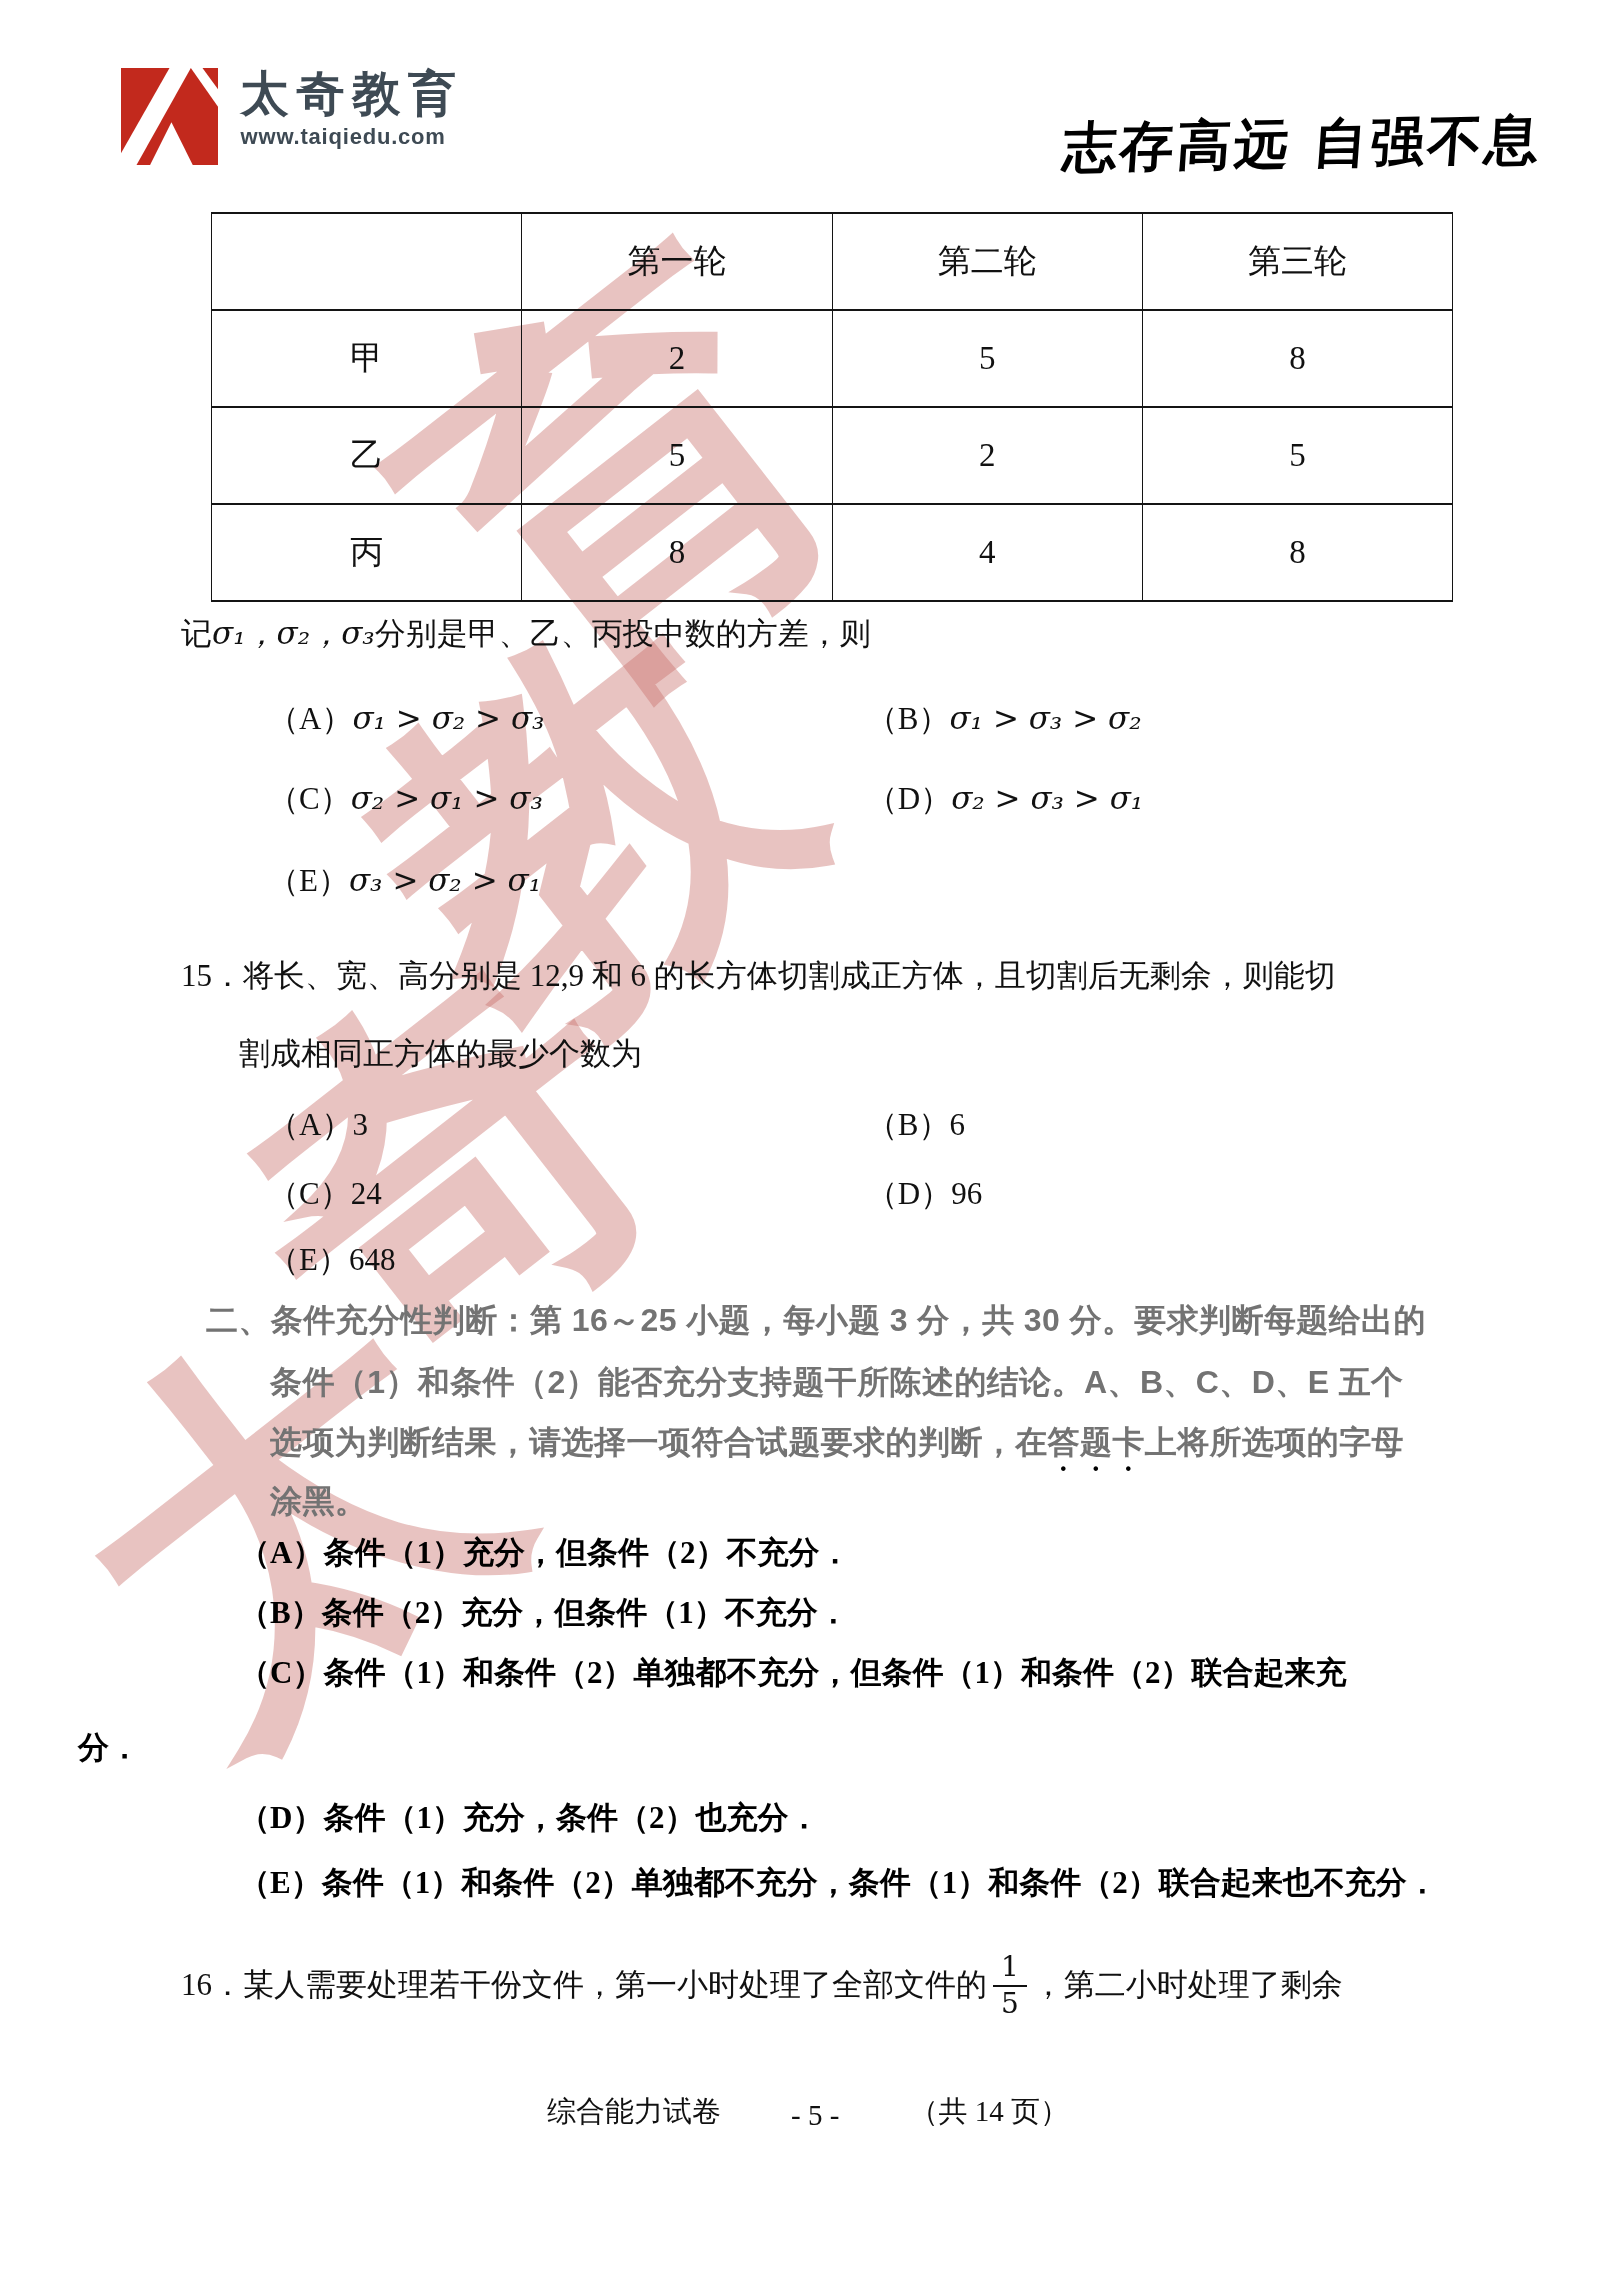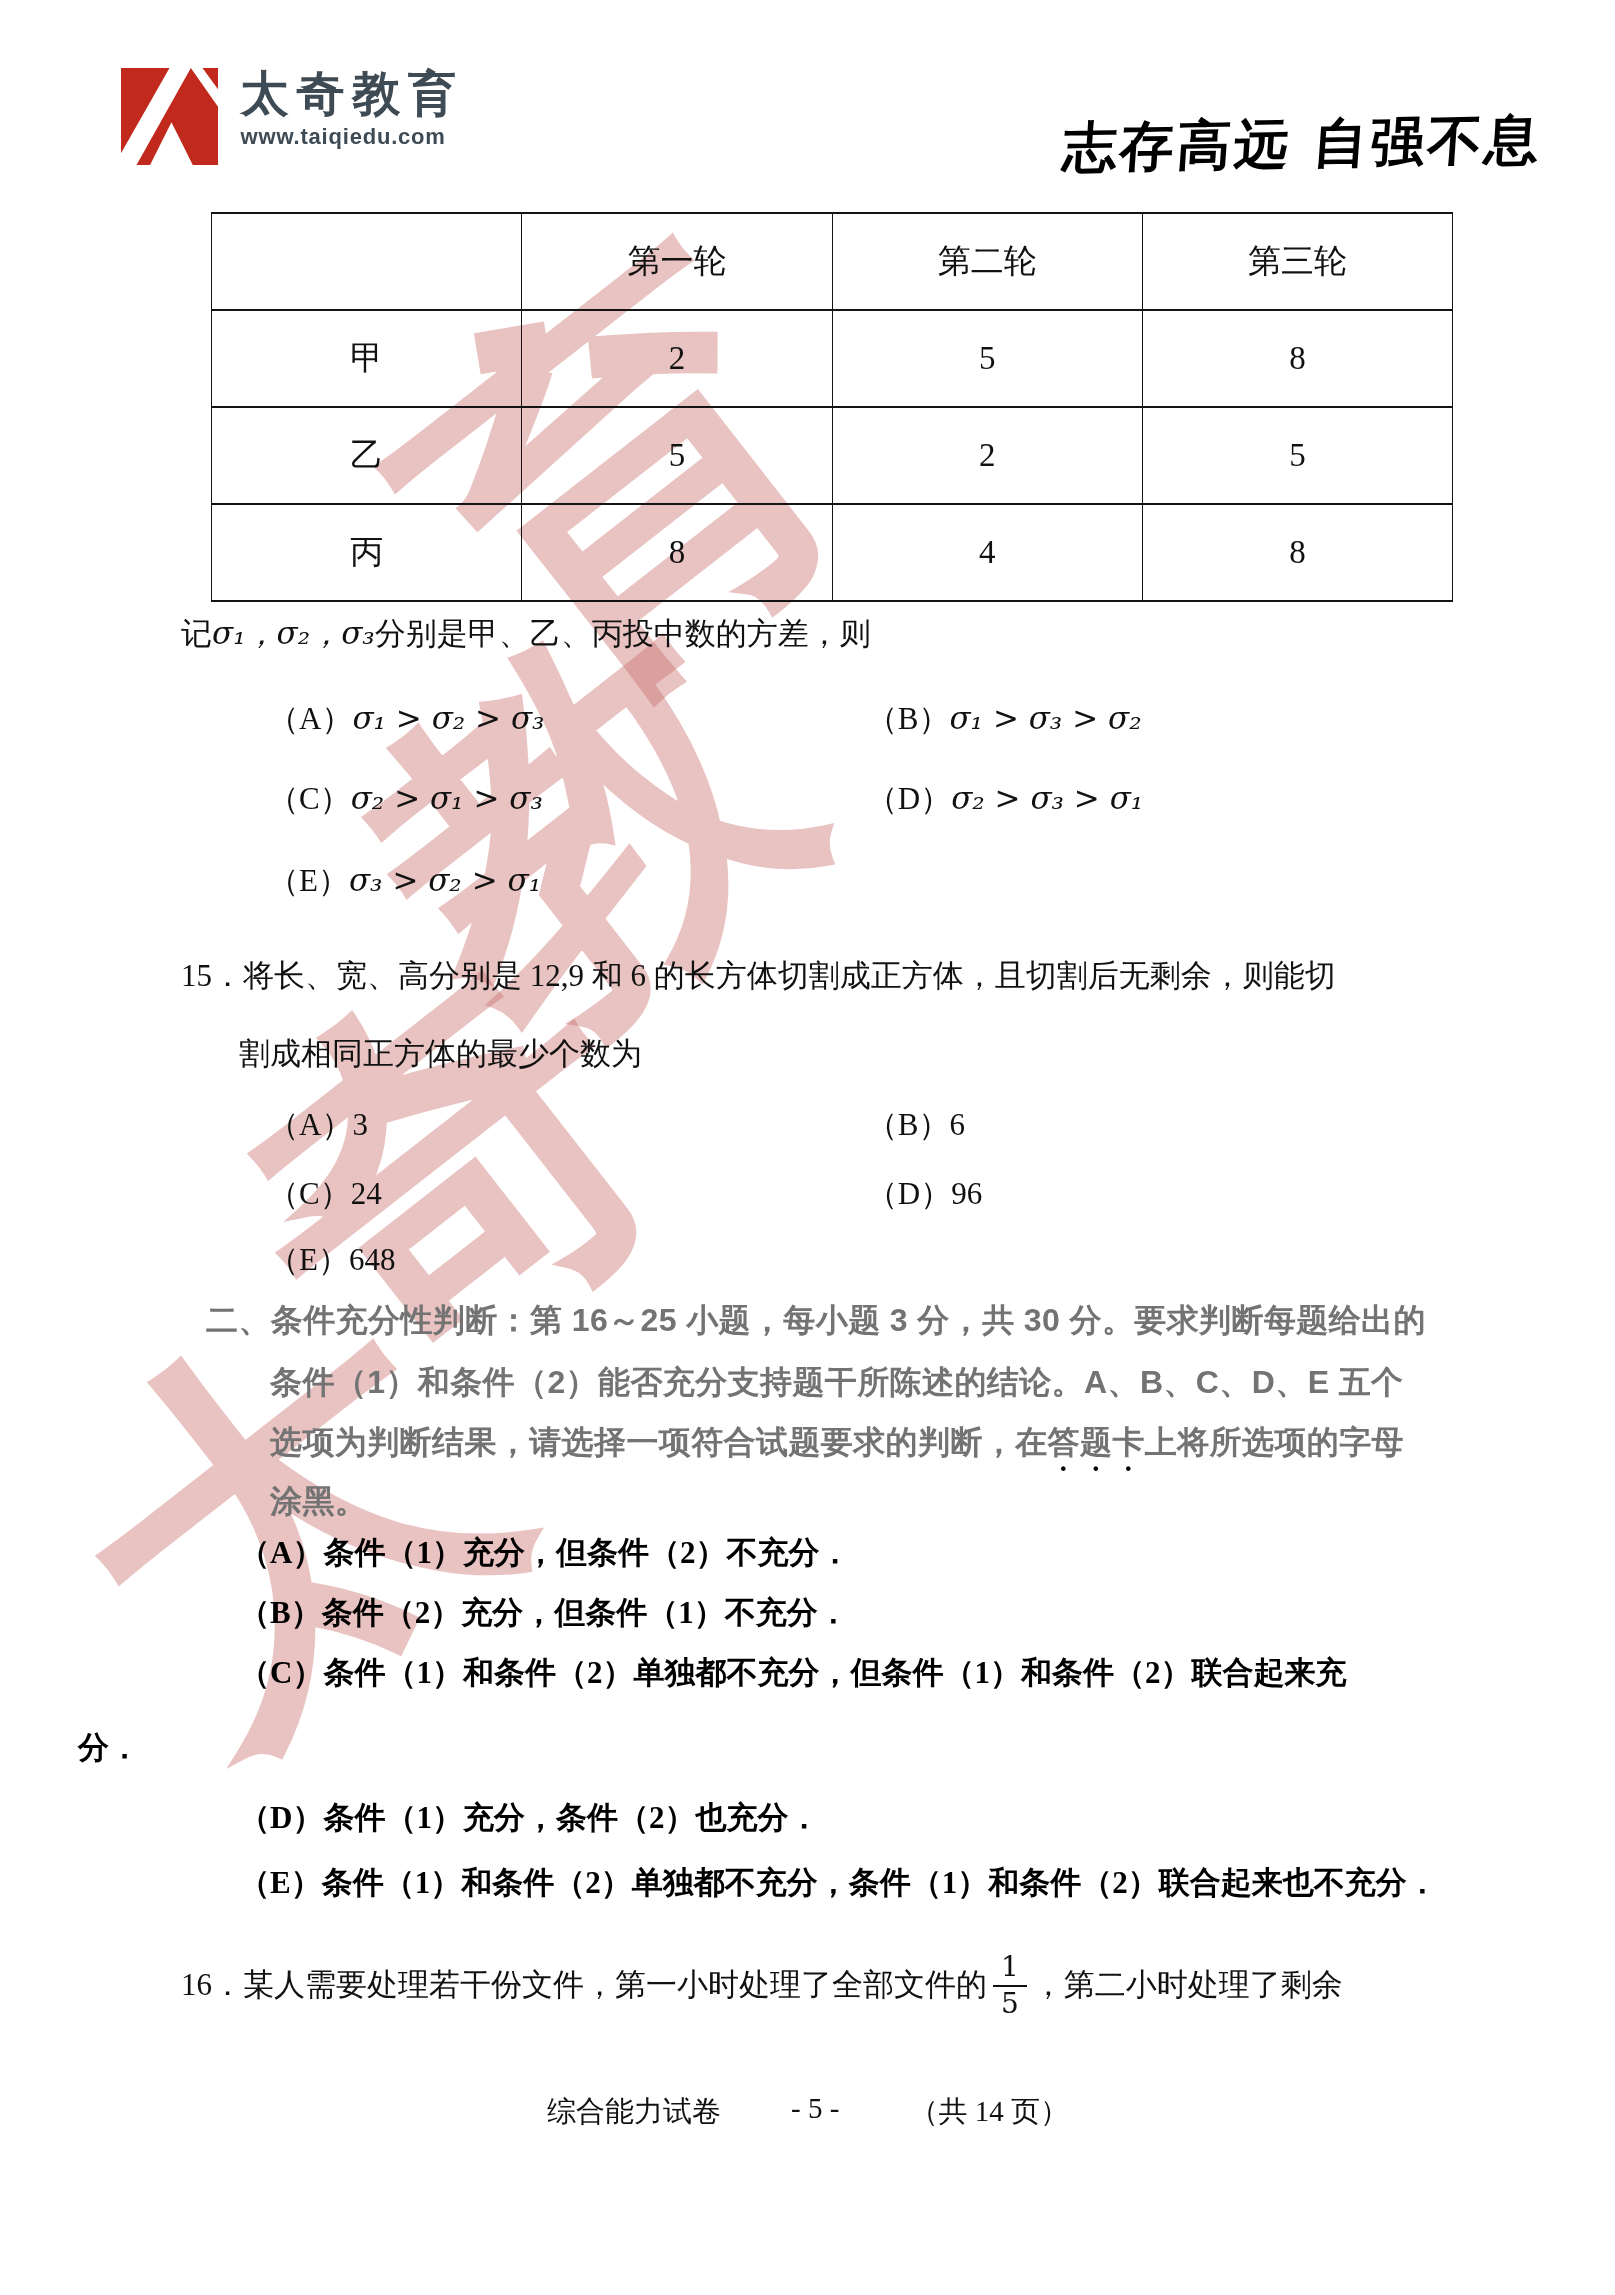--- a/index.html
+++ b/index.html
@@ -179,21 +179,21 @@
     <div class="abs t fline" style="left:181px;top:1939px;height:93px;">
       <span>16．</span>
         <span>某人需要处理若干份文件，第一小时处理了全部文件的</span>
         <span class="frac">
           <span class="num">1</span>
           <span class="den">5</span>
         </span>
         <span>，第二小时处理了剩余</span>
     </div>
 
-    <div class="abs footer" style="left:50%;top:2092px;transform:translateX(-50%);">
+    <div class="abs footer" style="left:50%;top:2092px;transform:translateX(-50%);align-items:flex-end;">
       <span>综合能力试卷</span>
       <span>- 5 -</span>
       <span>（共 14 页）</span>
     </div>
 
   </div>
 </div>
 
 
 </body></html>

